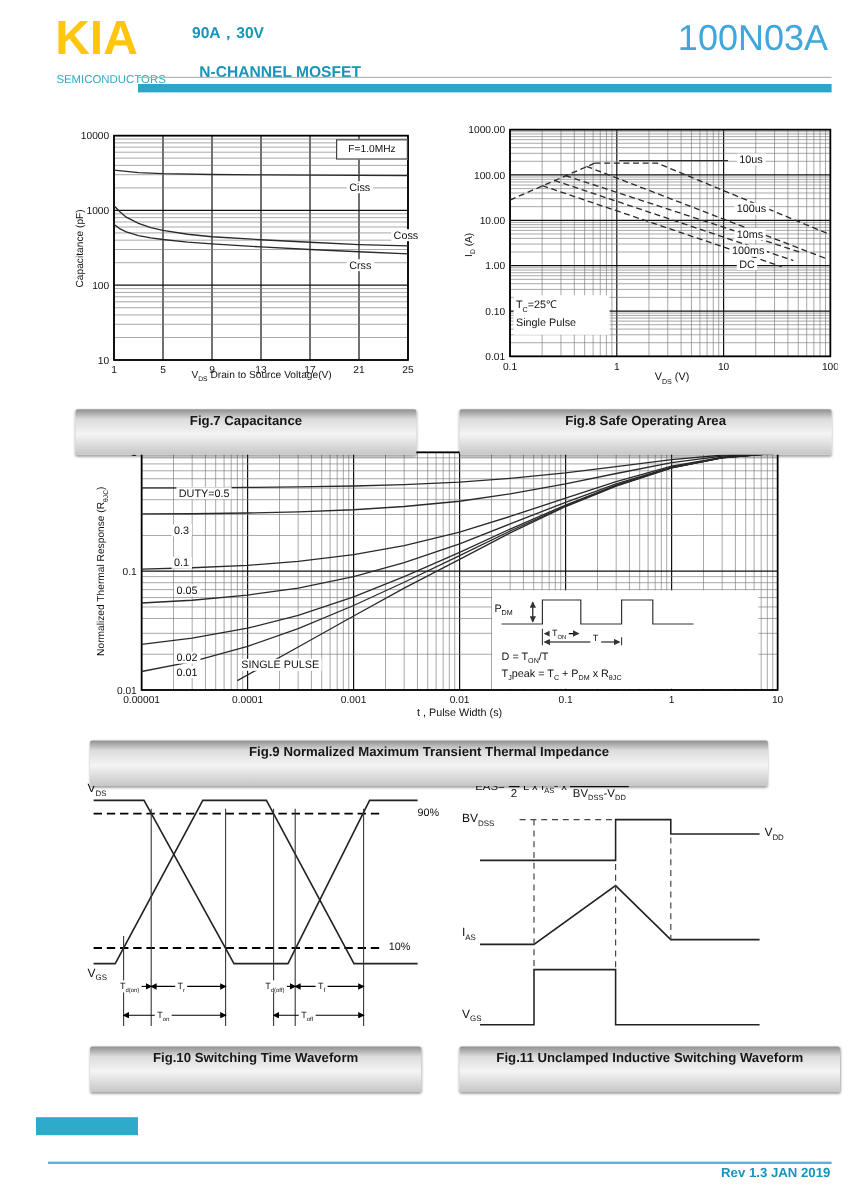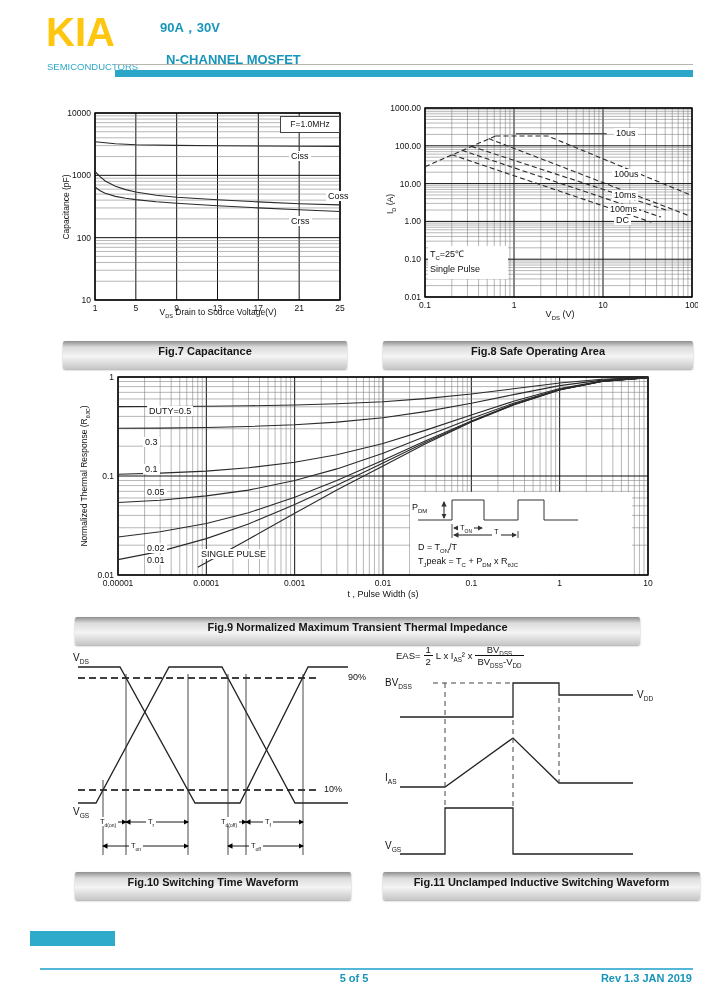--- a/index.html
+++ b/index.html
@@ -8,21 +8,21 @@
   .abs{position:absolute;}
   svg.abs{display:block;}
   .lbl{position:absolute;font-size:8.5px;color:#111;white-space:nowrap;z-index:3;}
   .bg{background:#fff;padding:0 2px;}
   .f9{font-size:9px;}
   .f10{font-size:10px;}
   .f8{font-size:7.5px;}
   .rot{transform:translate(-50%,-50%) rotate(-90deg);transform-origin:center;}
   .cx{transform:translateX(-50%);}
   sub{font-size:66%;line-height:0;}
-  .cap{position:absolute;height:28px;line-height:21px;text-align:center;font-weight:bold;font-size:11px;color:#161616;
+  .cap{position:absolute;height:38px;line-height:21px;text-align:center;font-weight:bold;font-size:11px;color:#161616;
        background:linear-gradient(180deg,#8f8f8f 0,#dcdcdc 22%,#f4f4f4 55%,#c6c6c6 100%);
        border-radius:2px;box-shadow:0 1px 2px rgba(0,0,0,.35);z-index:4;}
   .logo{position:absolute;left:46px;top:10px;font-size:40px;font-weight:800;color:#FFC60F;letter-spacing:0;}
   .logosub{position:absolute;left:47px;top:62px;width:90px;font-size:9.5px;line-height:1.15;color:#2FA9C6;}
   .tealtxt{color:#1795BA;font-weight:bold;font-size:13px;}
   .part{position:absolute;right:18px;top:16px;font-size:30px;font-weight:500;color:#3FA7DB;}
   .hairline{position:absolute;left:115px;top:64px;width:578px;border-top:1px solid #b5b5b5;}
   .tealbar{position:absolute;left:115px;top:70px;width:578px;height:7px;background:#2BA6C9;}
   .wf{fill:none;stroke:#222;stroke-width:1.3;}
   .wf2{fill:none;stroke:#333;stroke-width:1;}
@@ -44,20 +44,21 @@
 </style>
 </head>
 <body>
 
 <div class="page">
 
   <div class="logo">KIA</div>
   <div class="logosub">SEMICONDUCTORS</div>
   <div class="abs tealtxt" style="left:160px;top:19px;">90A，30V</div>
   <div class="abs tealtxt" style="left:166px;top:52px;">N-CHANNEL MOSFET</div>
+  <div class="part">100N03A</div>
   <div class="hairline"></div>
   <div class="tealbar"></div>
 
   <svg class="abs" style="left:61px;top:108px;" width="285" height="218" viewBox="0 0 285 218">
       <line x1="34" y1="5" x2="34" y2="192" stroke="#111" stroke-width="1"></line>
       <line x1="74.83333333333333" y1="5" x2="74.83333333333333" y2="192" stroke="#111" stroke-width="1"></line>
       <line x1="115.66666666666666" y1="5" x2="115.66666666666666" y2="192" stroke="#111" stroke-width="1"></line>
       <line x1="156.5" y1="5" x2="156.5" y2="192" stroke="#111" stroke-width="1"></line>
       <line x1="197.33333333333331" y1="5" x2="197.33333333333331" y2="192" stroke="#111" stroke-width="1"></line>
       <line x1="238.16666666666669" y1="5" x2="238.16666666666669" y2="192" stroke="#111" stroke-width="1"></line>
@@ -404,16 +405,15 @@
     <line class="dsh2" x1="181" y1="48" x2="181" y2="133"></line>
   </svg>
   <div class="lbl f10" style="left:385px;top:677px;">BV<sub>DSS</sub></div>
   <div class="lbl f10" style="left:637px;top:689px;">V<sub>DD</sub></div>
   <div class="lbl f10" style="left:385px;top:772px;">I<sub>AS</sub></div>
   <div class="lbl f10" style="left:385px;top:840px;">V<sub>GS</sub></div>
   <div class="cap" style="left:383px;top:872px;width:317px;">Fig.11 Unclamped Inductive Switching Waveform</div>
 
   <div class="brandbar"></div>
   <div class="footline"></div>
-  <div class="footpg">5 of 5</div>
   <div class="footrev">Rev 1.3 JAN 2019</div>
 
 </div>
 
 </body></html>

